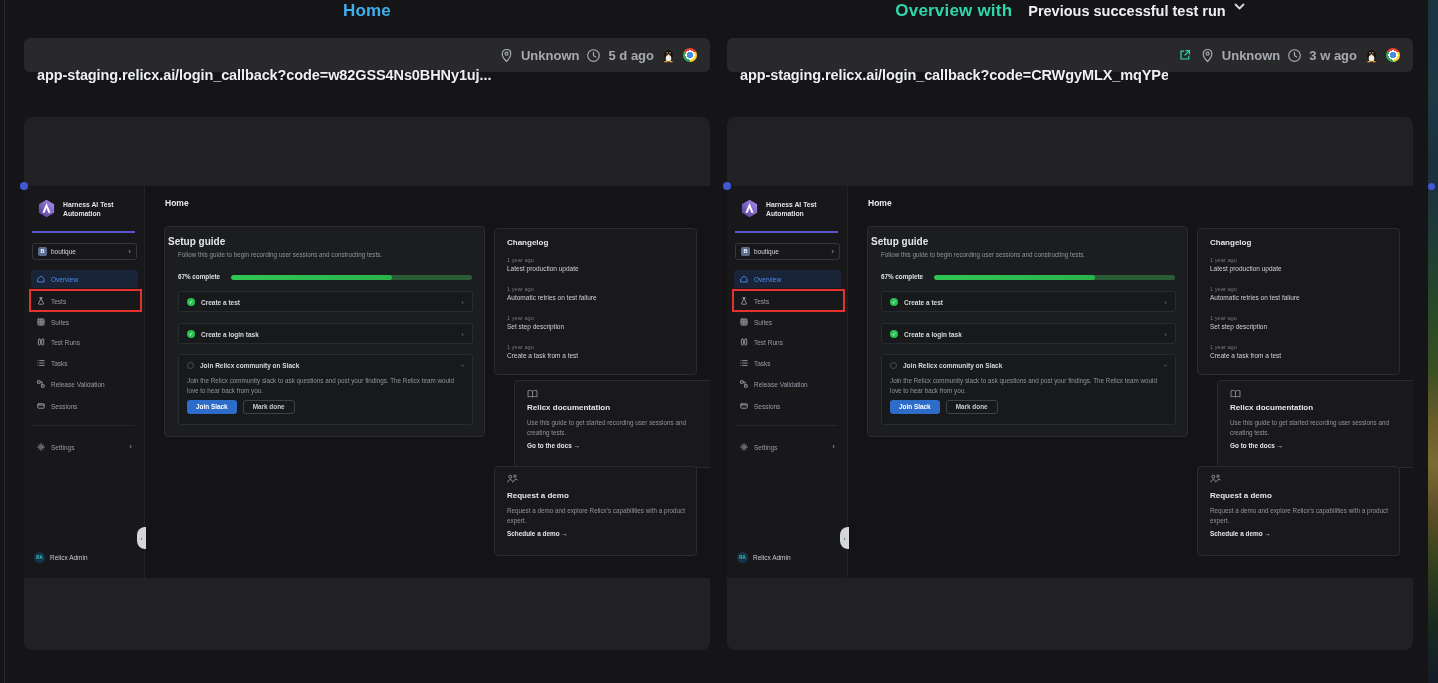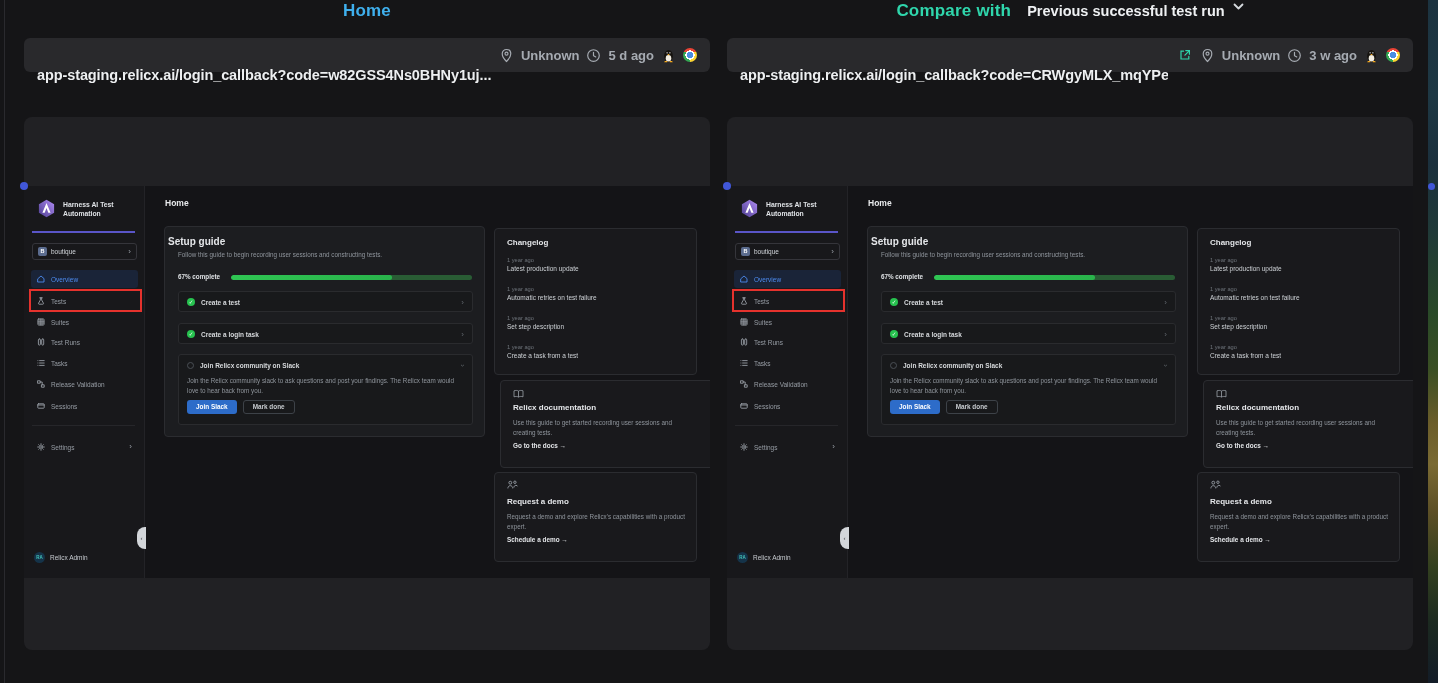--- a/index.html
+++ b/index.html
@@ -111,22 +111,22 @@
     font-weight:700; padding:4px 9px; line-height:6.4px; }
   .btn-ghost { background:transparent; color:#c8ccd0; border:1px solid #3d4248;
     border-radius:3px; font-size:6.4px; font-weight:700; padding:3px 9px; line-height:6.4px; }
 
   .chlog-card { left:349px; top:42px; width:203px; height:147px; }
   .chlog-title { position:absolute; left:12px; top:9px; font-size:8px; font-weight:700; color:#e4e6e9;text-align:center; }
   .ch-entry { position:absolute; left:12px; }
   .ch-time { font-size:5.7px; color:#6f757c; }
   .ch-name { font-size:6.5px; color:#ced2d6; margin-top:1.5px; }
   .ce0{top:28px}.ce1{top:57px}.ce2{top:86px}.ce3{top:115px}
-  .doc-card { left:355px; top:194px; width:241px; height:88px; }
-  .demo-card { left:349px; top:286px; width:203px; height:90px; }
+  .doc-card { left:369px; top:194px; width:241px; height:88px; }
+  .demo-card { left:349px; top:280px; width:203px; height:90px; }
   .info-icon { position:absolute; left:12px; top:8px; width:11px; height:10px; color:#9ba1a8; }
   .info-icon svg { display:block; width:100%; height:100%; }
   .info-title { position:absolute; left:12px; top:22px; font-size:8px; font-weight:700; color:#e4e6e9; }
   .info-desc { position:absolute; left:12px; top:37px; width:180px; font-size:6.3px;
     line-height:9.5px; color:#8f959c; }
   .info-link { position:absolute; left:12px; top:61px; font-size:6.4px; font-weight:700; color:#e2e4e7; }
   .demo-card .info-icon{top:7px;} .demo-card .info-title{top:24px;}
   .demo-card .info-desc{top:39px;} .demo-card .info-link{top:63px;}
 </style>
 </head>
@@ -358,21 +358,21 @@
       </div>
     </div>
   </div>
 </div>
     </div>
     <div class="hdot"></div>
   </div>
 
   <div class="panel panel-1">
     <div class="p-head">
-      <span class="p-title p-title-cmp">Compare with</span>
+      <span class="p-title p-title-cmp">Overview with</span>
       <span class="dd">
         <span class="dd-label">Previous successful test run</span>
         <span class="dd-chev">
             <svg width="11" height="8" viewBox="0 0 11 8">
               <path d="M1.5 1.5l4 4 4-4" fill="none" stroke="#d6dade" stroke-width="1.8" stroke-linecap="round" stroke-linejoin="round"></path>
             </svg>
           </span>
       </span>
     </div>
     <div class="url-bar">

